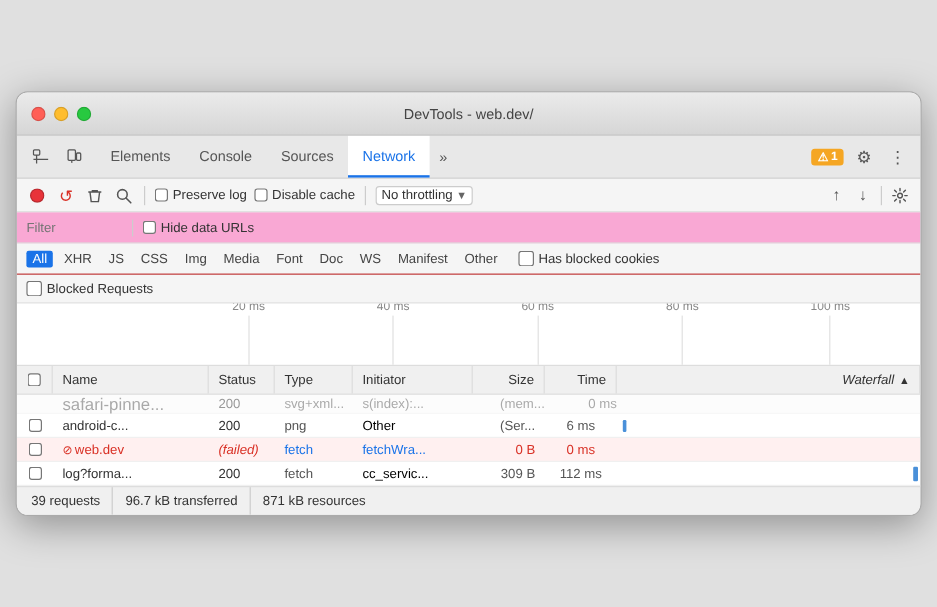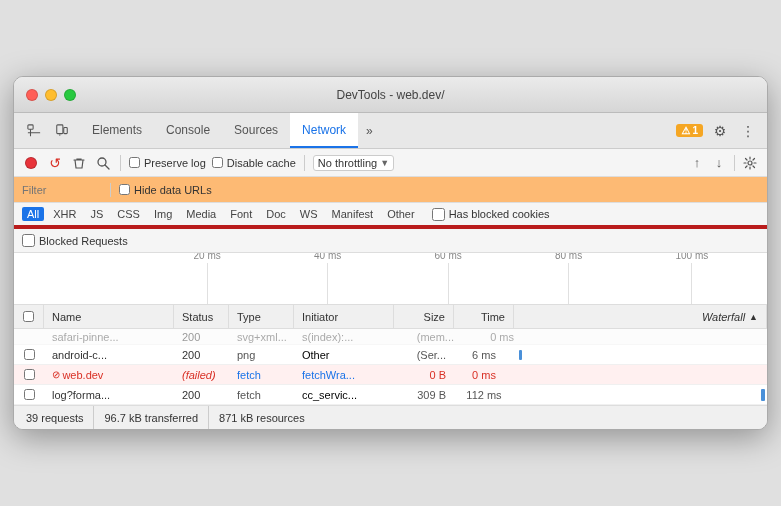--- a/index.html
+++ b/index.html
@@ -215,21 +215,21 @@
       display: flex;
       align-items: center;
       gap: 4px;
     }
 
     
     .filter-bar {
       display: flex;
       align-items: center;
       height: 26px;
-      background: #fdba74;
+      background: #f9a8d4;
       border-bottom: 1px solid #ddd;
       padding: 0 8px;
       gap: 8px;
     }
 
     .filter-input {
       font-size: 11px;
       color: #666;
       border: none;
       background: transparent;
@@ -242,21 +242,21 @@
       height: 14px;
       background: #ccc;
     }
 
     
     .type-filter-bar {
       display: flex;
       align-items: center;
       height: 26px;
       background: #f5f5f5;
-      border-bottom: 4px solid #b91c1c;
+      border-bottom: 1px solid #b91c1c;
       padding: 0 8px;
       gap: 4px;
     }
 
     .type-btn {
       font-size: 11px;
       padding: 1px 5px;
       cursor: pointer;
       border-radius: 2px;
       color: #444;
@@ -666,21 +666,21 @@
         <span>Time</span>
       </div>
       <div class="th th-waterfall">
         <span>Waterfall</span>
         <span class="sort-arrow">▲</span>
       </div>
     </div>
 
     <div class="overflow-row" style="opacity:0.5; height:16px;">
       <div style="width:30px; flex-shrink:0;"></div>
-      <div style="width:130px; flex-shrink:0; font-size:11px; color:#555; overflow:hidden; white-space:nowrap; text-overflow:ellipsis;">safari-pinne...</div>
+      <div style="width:130px; flex-shrink:0; font-size:14px; color:#555; overflow:hidden; white-space:nowrap; text-overflow:ellipsis;">safari-pinne...</div>
       <div style="width:55px; flex-shrink:0; font-size:11px; color:#333;">200</div>
       <div style="width:65px; flex-shrink:0; font-size:11px; color:#555; overflow:hidden; white-space:nowrap; text-overflow:ellipsis;">svg+xml...</div>
       <div style="width:100px; flex-shrink:0; font-size:11px; color:#555; overflow:hidden; white-space:nowrap; text-overflow:ellipsis;">s(index):...</div>
       <div style="width:60px; flex-shrink:0; font-size:11px; color:#555; text-align:right; padding-right:8px;">(mem...</div>
       <div style="width:60px; flex-shrink:0; font-size:11px; color:#555; text-align:right; padding-right:8px;">0 ms</div>
       <div style="flex:1;"></div>
     </div>
 
     <div class="table-row">
       <div class="td td-checkbox">

